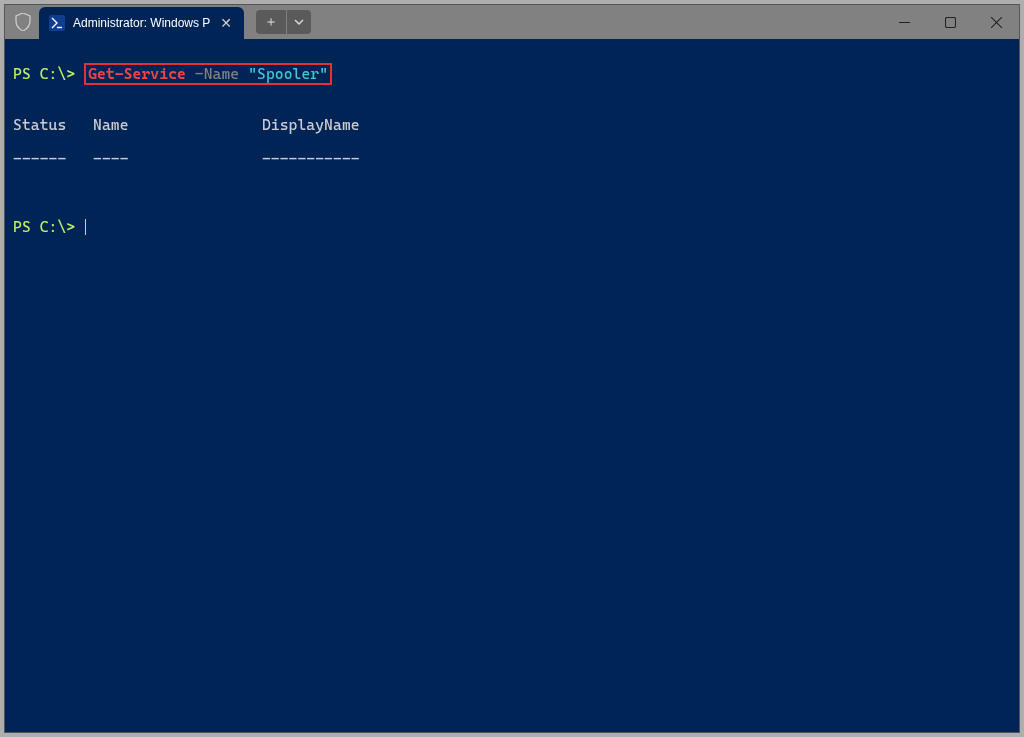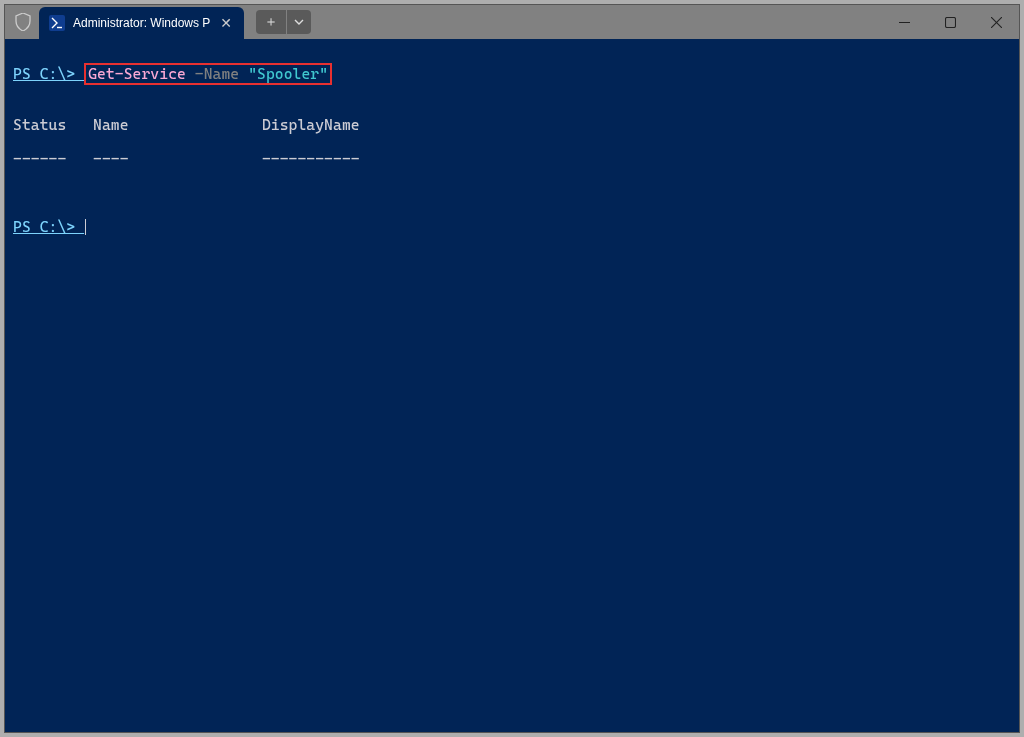--- a/index.html
+++ b/index.html
@@ -113,26 +113,26 @@
       padding: 10px 8px;
       font-family: 'Cascadia Mono', 'Consolas', monospace;
       font-size: 15px;
       line-height: 17px;
       color: #ccccd4;
       white-space: pre;
       overflow: hidden;
       letter-spacing: 0.1px;
     }
     .line { display: block; }
-    .prompt-text { color: #7dd3fc; text-decoration: underline; }
+    .prompt-text { color: #bef264; }
     .highlight-box {
       border: 2px solid #e83030;
       padding: 0 2px;
     }
-    .cmd-yellow { color: #f9a8d4; }
+    .cmd-yellow { color: #ef4444; font-weight: bold; }
     .cmd-gray { color: #808080; text-align: center; }
     .cmd-cyan { color: #40c8d0; }
     .cursor {
       display: inline-block;
       width: 1px;
       height: 16px;
       background: #ccccd4;
       vertical-align: middle;
       margin-bottom: 2px;
       margin-left: 1px;

